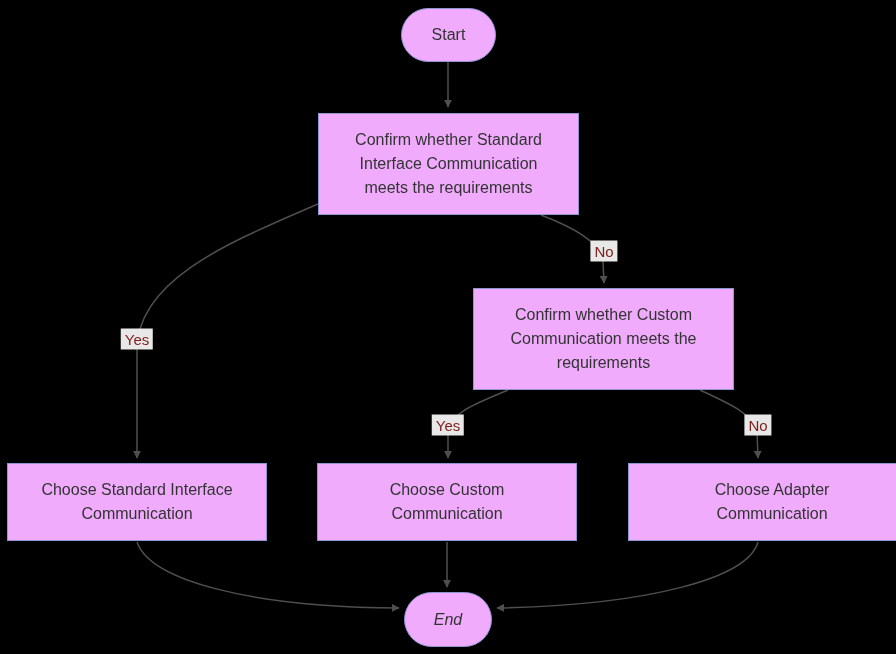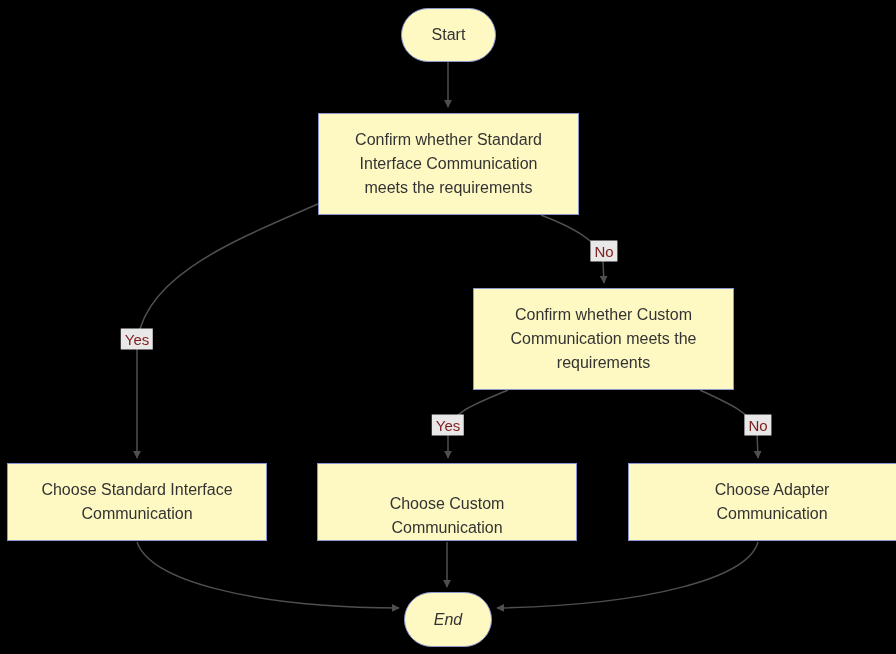--- a/index.html
+++ b/index.html
@@ -15,38 +15,38 @@
     background: #000000;
   }
   .edge-layer {
     position: absolute; left: 0; top: 0;
     width: 896px; height: 654px;
     pointer-events: none;
   }
   .node {
     position: absolute;
     box-sizing: border-box;
-    background: #fef9c3;
+    background: #f0abfc;
     border: 1.5px solid #8C97D2;
     color: #333333;
     display: flex;
     align-items: center;
     justify-content: center;
     text-align: center;
     font-size: 16px;
     line-height: 24px;
   }
   .node span { display: block; }
   .stadium { border-radius: 28px; }
 
   .n-start  { left: 401px; top:   8px; width: 95px;  height: 54px; }
   .n-conf-std { left: 318px; top: 113px; width: 261px; height: 102px; }
   .n-conf-cus { left: 473px; top: 288px; width: 261px; height: 102px; }
   .n-ch-std { left:   7px; top: 463px; width: 260px; height: 78px; }
-  .n-ch-cus { left: 317px; top: 463px; width: 260px; height: 78px; align-items: flex-end; }
+  .n-ch-cus { left: 317px; top: 463px; width: 260px; height: 78px; }
   .n-ch-adp { left: 628px; top: 463px; width: 288px; height: 78px; }
   .n-end    { left: 404px; top: 592px; width: 88px;  height: 55px; font-style: italic; }
 
   .n-conf-std span, .n-conf-cus span { max-width: 225px; }
   .n-ch-std span { max-width: 210px; }
   .n-ch-cus span, .n-ch-adp span { max-width: 175px; }
 
   .edge-label {
     position: absolute;
     transform: translate(-50%, -50%);

